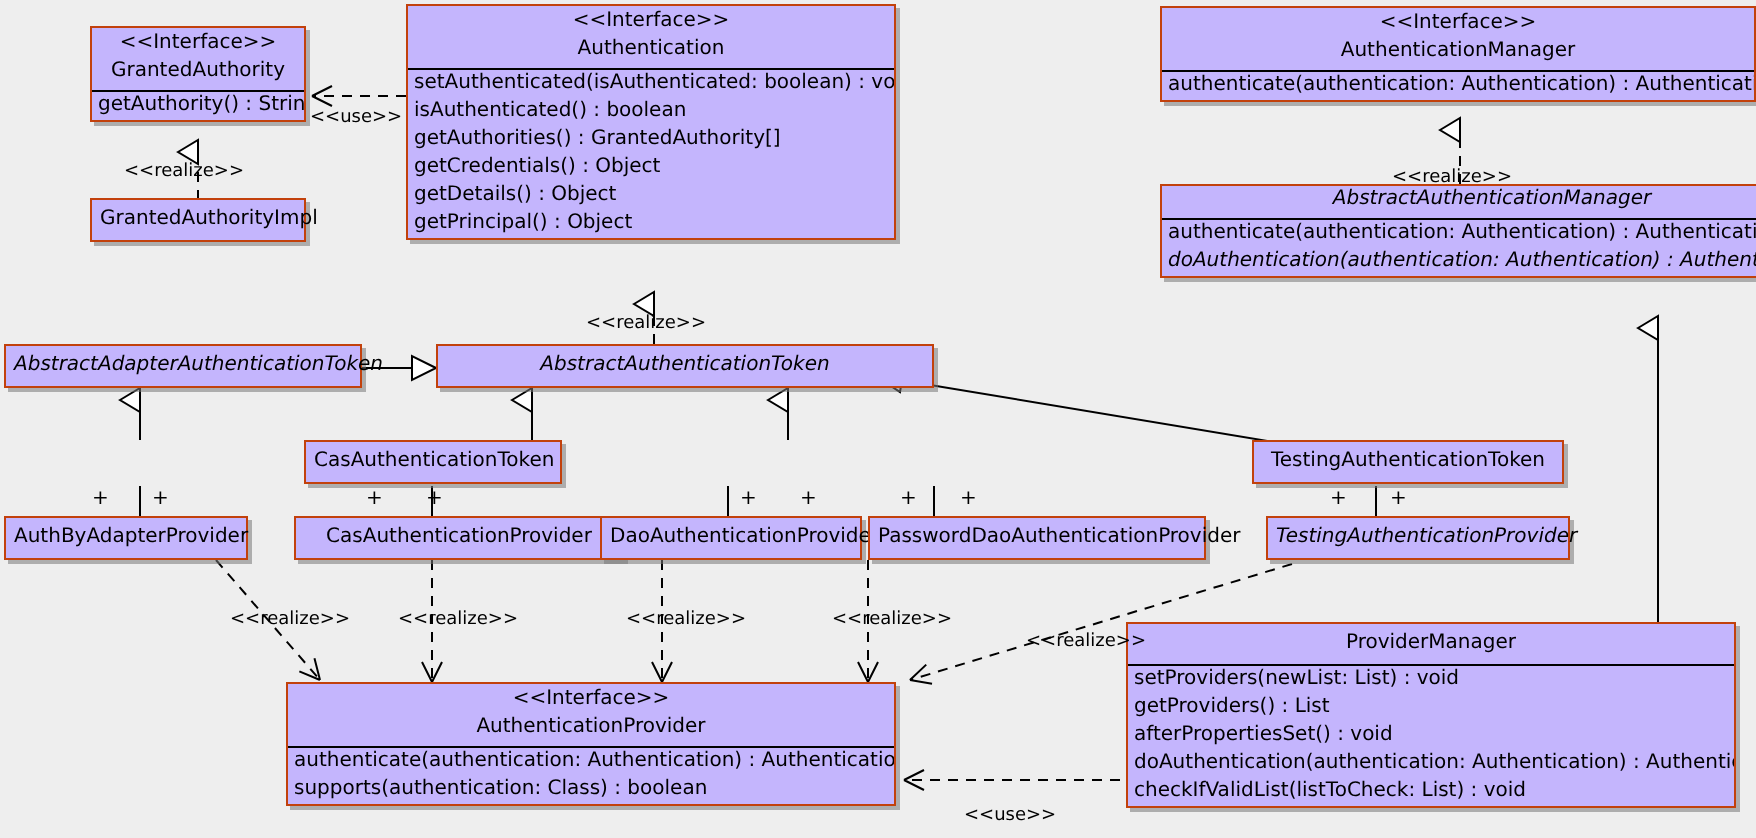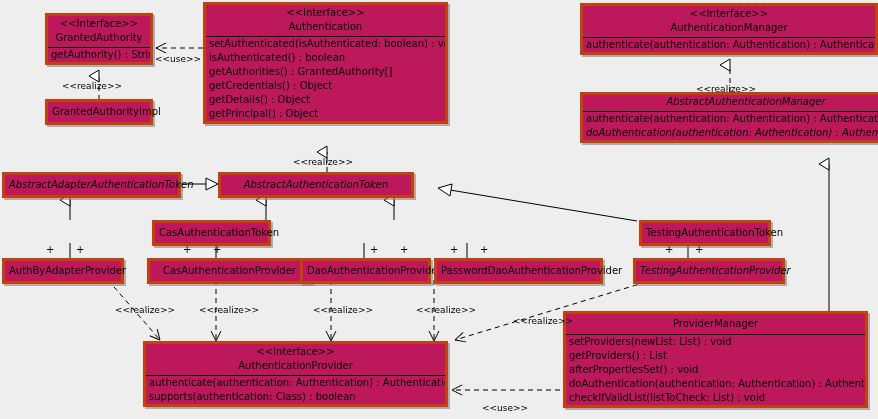--- a/index.html
+++ b/index.html
@@ -9,22 +9,22 @@
     background:#eeeeee;
     font-family:"DejaVu Sans","Liberation Sans",sans-serif;
     overflow:hidden;
     position:relative;
   }
   #canvas{position:absolute;left:0;top:0;width:878px;height:419px;}
   svg.edges{position:absolute;left:0;top:0;width:878px;height:419px;pointer-events:none;}
 
   .uml-class{
     position:absolute;
-    background:#be185d;
-    border:3px solid #c2410c;
+    background:#c4b5fd;
+    border:1px solid #c2410c;
     box-sizing:border-box;
     box-shadow:2px 2px 0 rgba(120,120,120,.55);
     font-size:10px;
     line-height:1;
     z-index:5;
   }
   .hdr{padding:0;}
   .stereo{
     text-align:center;
     padding:3px 4px 2px 4px;
@@ -206,31 +206,31 @@
     <div class="members">
       <div class="member">authenticate(authentication: Authentication) : Authentication</div>
       <div class="member abstract">doAuthentication(authentication: Authentication) : Authentication</div>
     </div>
   </div>
 
   <div class="uml-class" style="left:2px;top:172px;width:179px;">
     <div class="cname abstract compact">AbstractAdapterAuthenticationToken</div>
   </div>
 
-  <div class="uml-class" style="left:218px;top:172px;width:196px;">
+  <div class="uml-class" style="left:218px;top:172px;width:249px;">
     <div class="cname abstract compact">AbstractAuthenticationToken</div>
   </div>
 
 
-  <div class="uml-class" style="left:152px;top:220px;width:119px;">
+  <div class="uml-class" style="left:152px;top:220px;width:129px;">
     <div class="cname compact">CasAuthenticationToken</div>
   </div>
 
 
-  <div class="uml-class" style="left:639px;top:220px;width:132px;">
+  <div class="uml-class" style="left:626px;top:220px;width:156px;">
     <div class="cname compact">TestingAuthenticationToken</div>
   </div>
 
   <div class="uml-class" style="left:2px;top:258px;width:122px;">
     <div class="cname compact">AuthByAdapterProvider</div>
   </div>
 
   <div class="uml-class" style="left:147px;top:258px;width:165px;">
     <div class="cname compact">CasAuthenticationProvider</div>
   </div>

